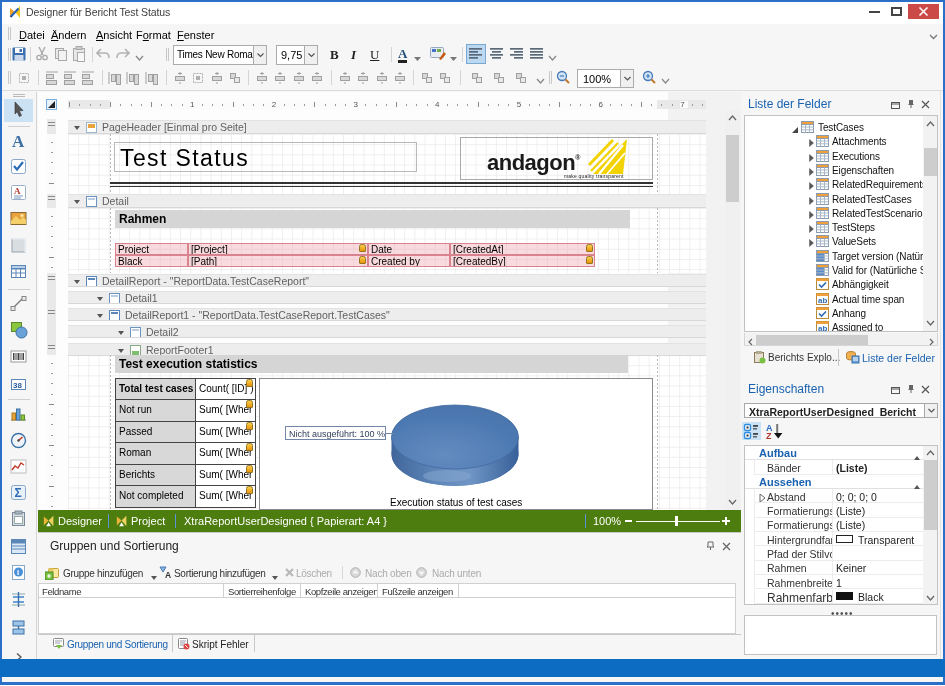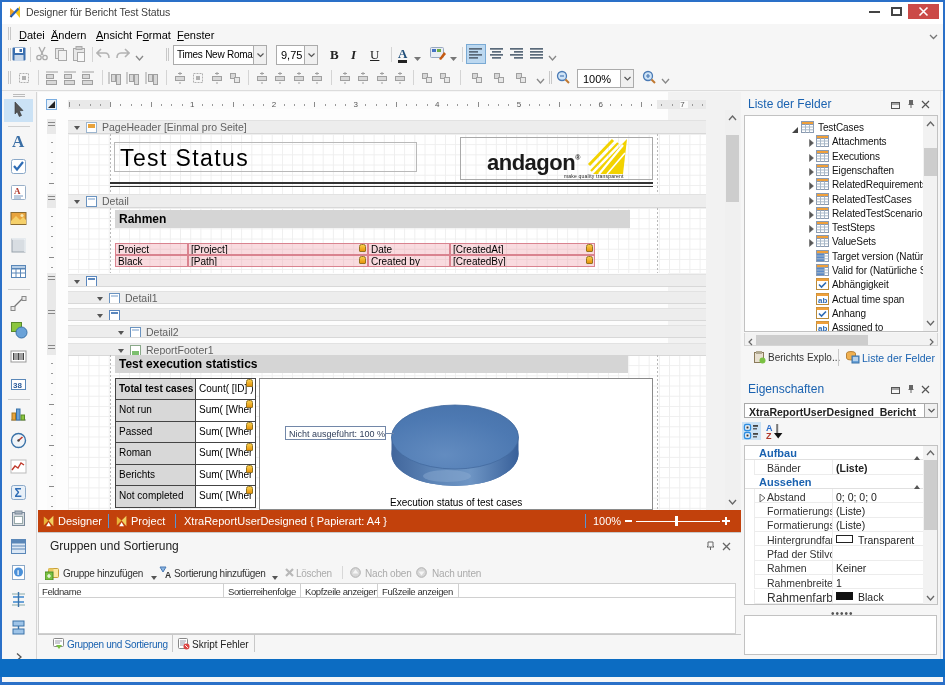--- a/index.html
+++ b/index.html
@@ -552,23 +552,23 @@
     </div>
 
   <div id="bands">
 
     <div class="grid abs" style="left:30px;top:42px;width:638px;height:60px;"></div>
     <div class="grid abs" style="left:30px;top:116px;width:638px;height:65px;"></div>
     <div class="grid abs" style="left:30px;top:263px;width:638px;height:155px;"></div>
 
     <div class="strip abs" style="left:30px;top:28px;width:638px;height:14px;"><span class="barr"></span><span class="bico i-ph"></span><span class="btxt">PageHeader [Einmal pro Seite]</span></div>
     <div class="strip abs" style="left:30px;top:102px;width:638px;height:14px;"><span class="barr"></span><span class="bico i-dt"></span><span class="btxt">Detail</span></div>
-    <div class="strip abs" style="left:30px;top:182px;width:638px;height:13px;"><span class="barr" style="margin-left:6px"></span><span class="bico i-dr"></span></div>
+    <div class="strip abs" style="left:30px;top:182px;width:638px;height:13px;"><span class="barr" style="margin-left:6px"></span><span class="bico i-dr"></span><span class="btxt">DetailReport - "ReportData.TestCaseReport"</span></div>
     <div class="strip abs" style="left:30px;top:199px;width:638px;height:13px;"><span class="barr" style="margin-left:29px"></span><span class="bico i-dt"></span><span class="btxt">Detail1</span></div>
-    <div class="strip abs" style="left:30px;top:216px;width:638px;height:13px;"><span class="barr" style="margin-left:29px"></span><span class="bico i-dr"></span></div>
+    <div class="strip abs" style="left:30px;top:216px;width:638px;height:13px;"><span class="barr" style="margin-left:29px"></span><span class="bico i-dr"></span><span class="btxt">DetailReport1 - "ReportData.TestCaseReport.TestCases"</span></div>
     <div class="strip abs" style="left:30px;top:233px;width:638px;height:13px;"><span class="barr" style="margin-left:50px"></span><span class="bico i-dt"></span><span class="btxt">Detail2</span></div>
     <div class="strip abs" style="left:30px;top:251px;width:638px;height:13px;"><span class="barr" style="margin-left:50px"></span><span class="bico i-rf"></span><span class="btxt">ReportFooter1</span></div>
 
     <div class="mline abs" style="left:72px;top:42px;height:60px;"></div>
     <div class="mline abs" style="left:619px;top:42px;height:60px;"></div>
     <div class="mline abs" style="left:72px;top:116px;height:65px;"></div>
     <div class="mline abs" style="left:619px;top:116px;height:65px;"></div>
     <div class="mline abs" style="left:72px;top:263px;height:155px;"></div>
     <div class="mline abs" style="left:619px;top:263px;height:155px;"></div>
 
@@ -661,21 +661,21 @@
     <div class="abs" style="left:0;top:0;width:15px;height:16px;"><svg width="15" height="16">
           <polyline points="4,10 7.5,6 11,10" fill="none" stroke="#666" stroke-width="1.3"></polyline>
         </svg></div>
     <div class="abs" style="left:1px;top:25px;width:13px;height:67px;background:#cdcdcd;"></div>
     <div class="abs" style="left:0;top:384px;width:15px;height:16px;"><svg width="15" height="16">
           <polyline points="4,6 7.5,10 11,6" fill="none" stroke="#666" stroke-width="1.3"></polyline>
         </svg></div>
   </div>
 </div>
 
-<div class="abs" style="left:38px;top:510px;width:703px;height:22px;background:#c2410c;" id="tabbar">
+<div class="abs" style="left:38px;top:510px;width:703px;height:22px;background:#4d7c0f;" id="tabbar">
     <div class="abs" style="left: 5px; top: 5px; width: 12px; height: 12px;"><svg width="12" height="12" viewBox="0 0 15 15">
         <polygon points="1,2 7,7 1,13" fill="#e8b43a"></polygon>
         <polygon points="13,1 7,7 13,14" fill="#f0d060"></polygon>
         <polygon points="4,14 7,9 10,14" fill="#fff"></polygon>
       </svg></div>
     <div class="abs" style="left: 20px; top: 5px; color: rgb(255, 255, 255); font-size: 11px;">Designer</div>
     <div class="abs" style="left: 70px; top: 4px; width: 1px; height: 14px; background: rgb(90, 148, 212);"></div>
     <div class="abs" style="left: 78px; top: 5px; width: 12px; height: 12px;"><svg width="12" height="12" viewBox="0 0 15 15">
         <polygon points="1,2 7,7 1,13" fill="#e8b43a"></polygon>
         <polygon points="13,1 7,7 13,14" fill="#f0d060"></polygon>

